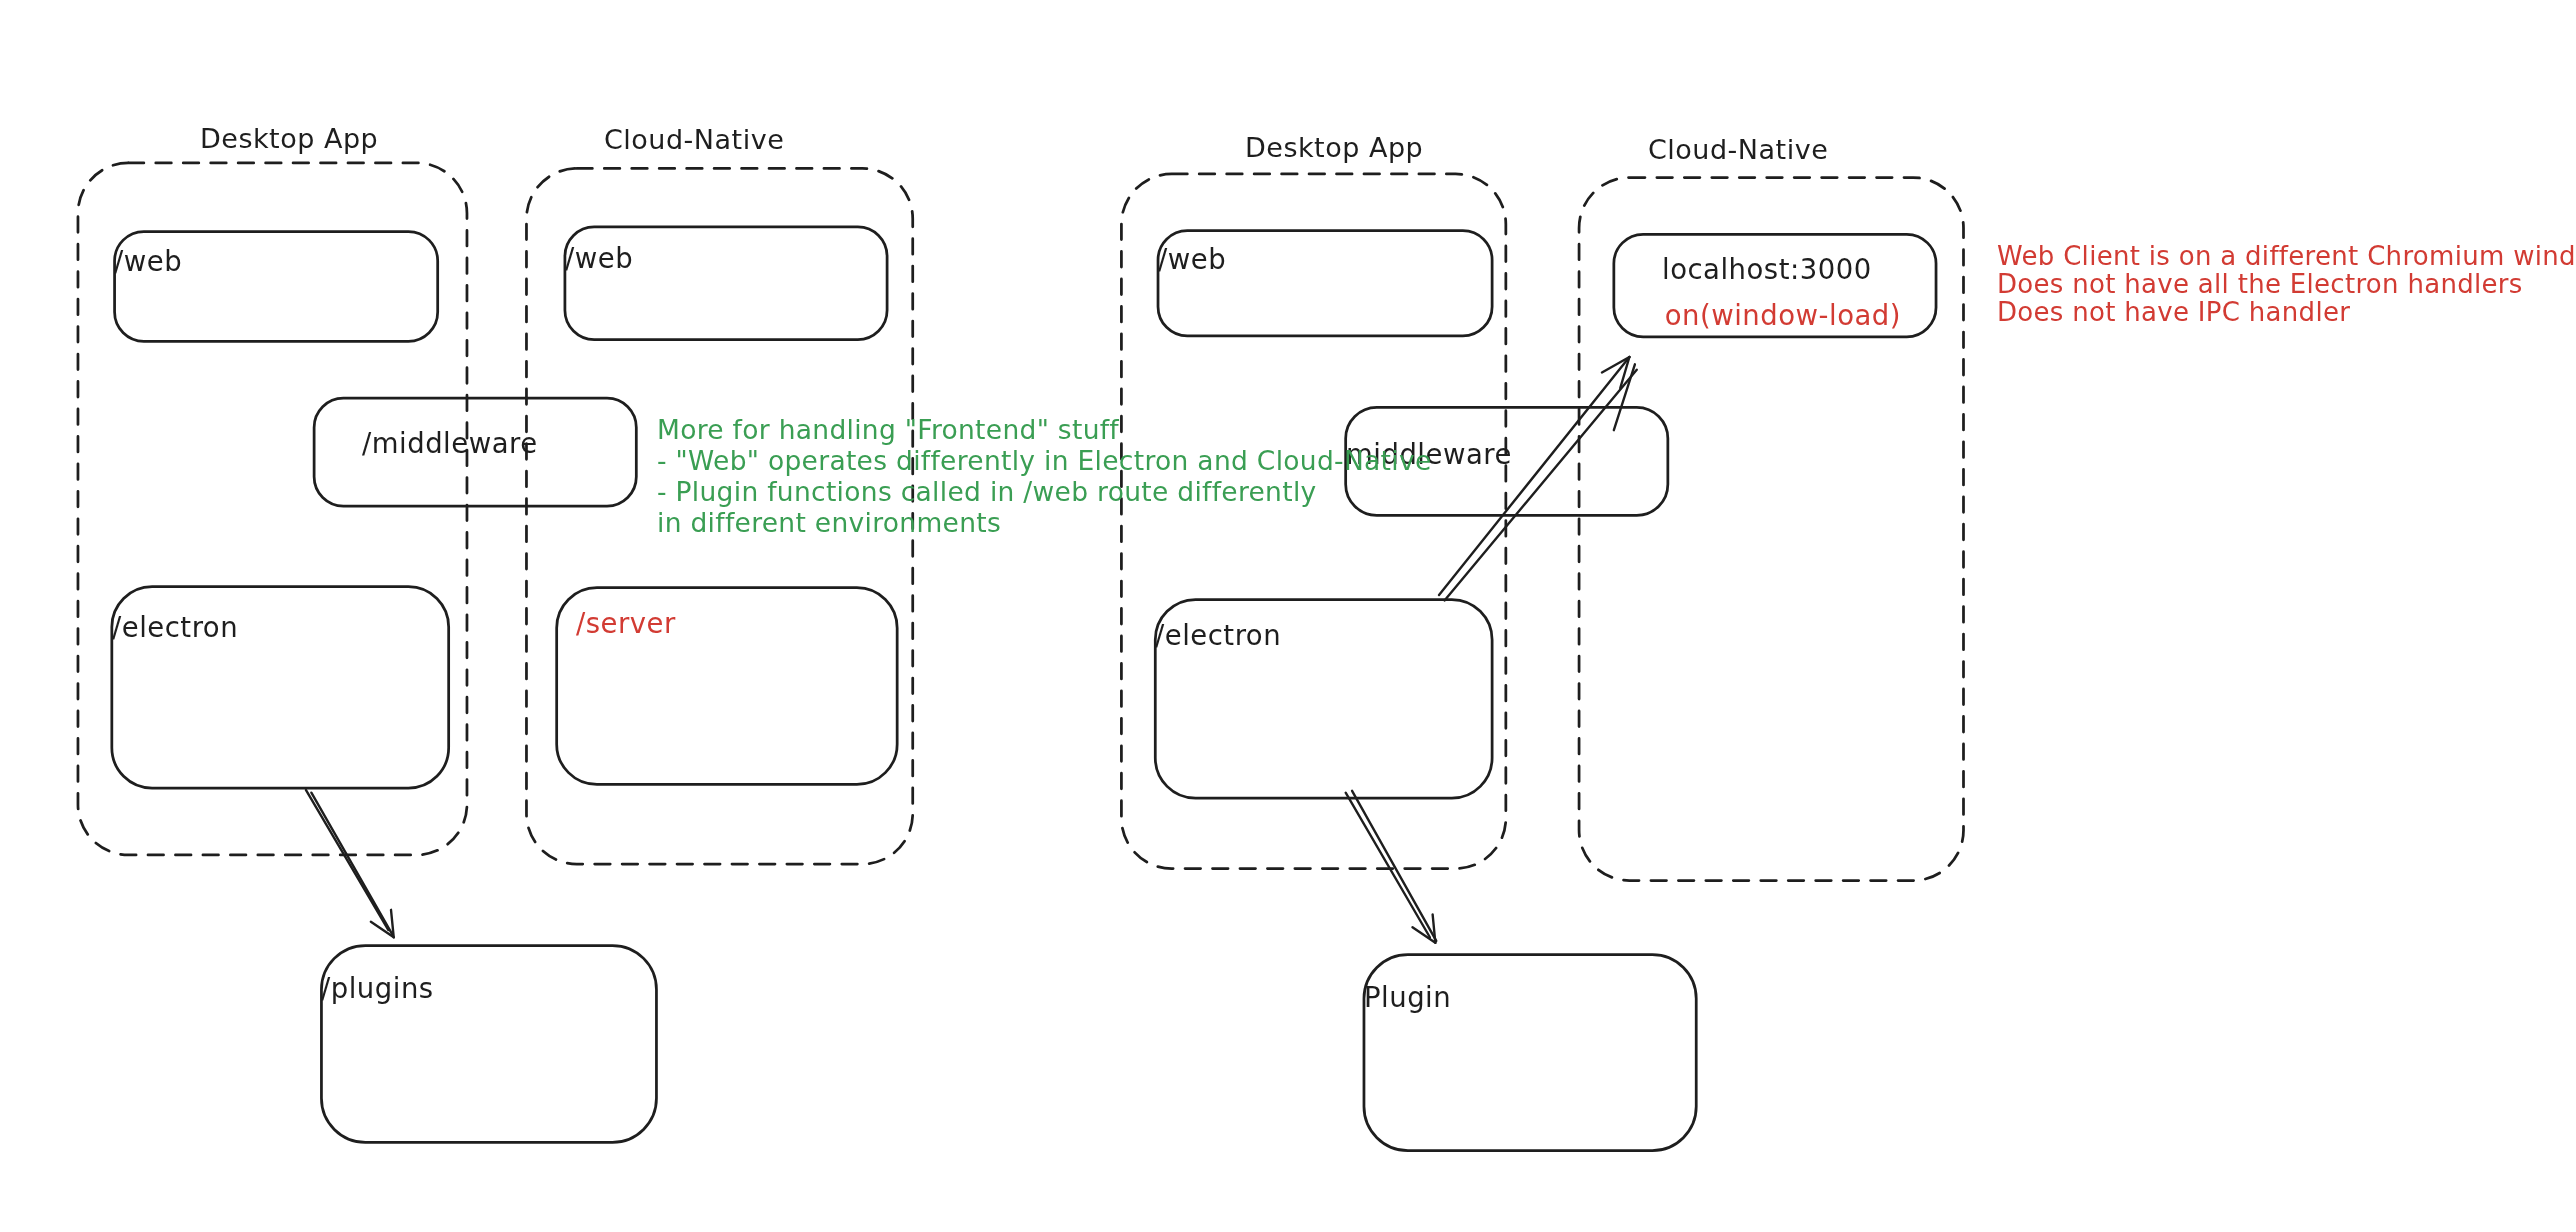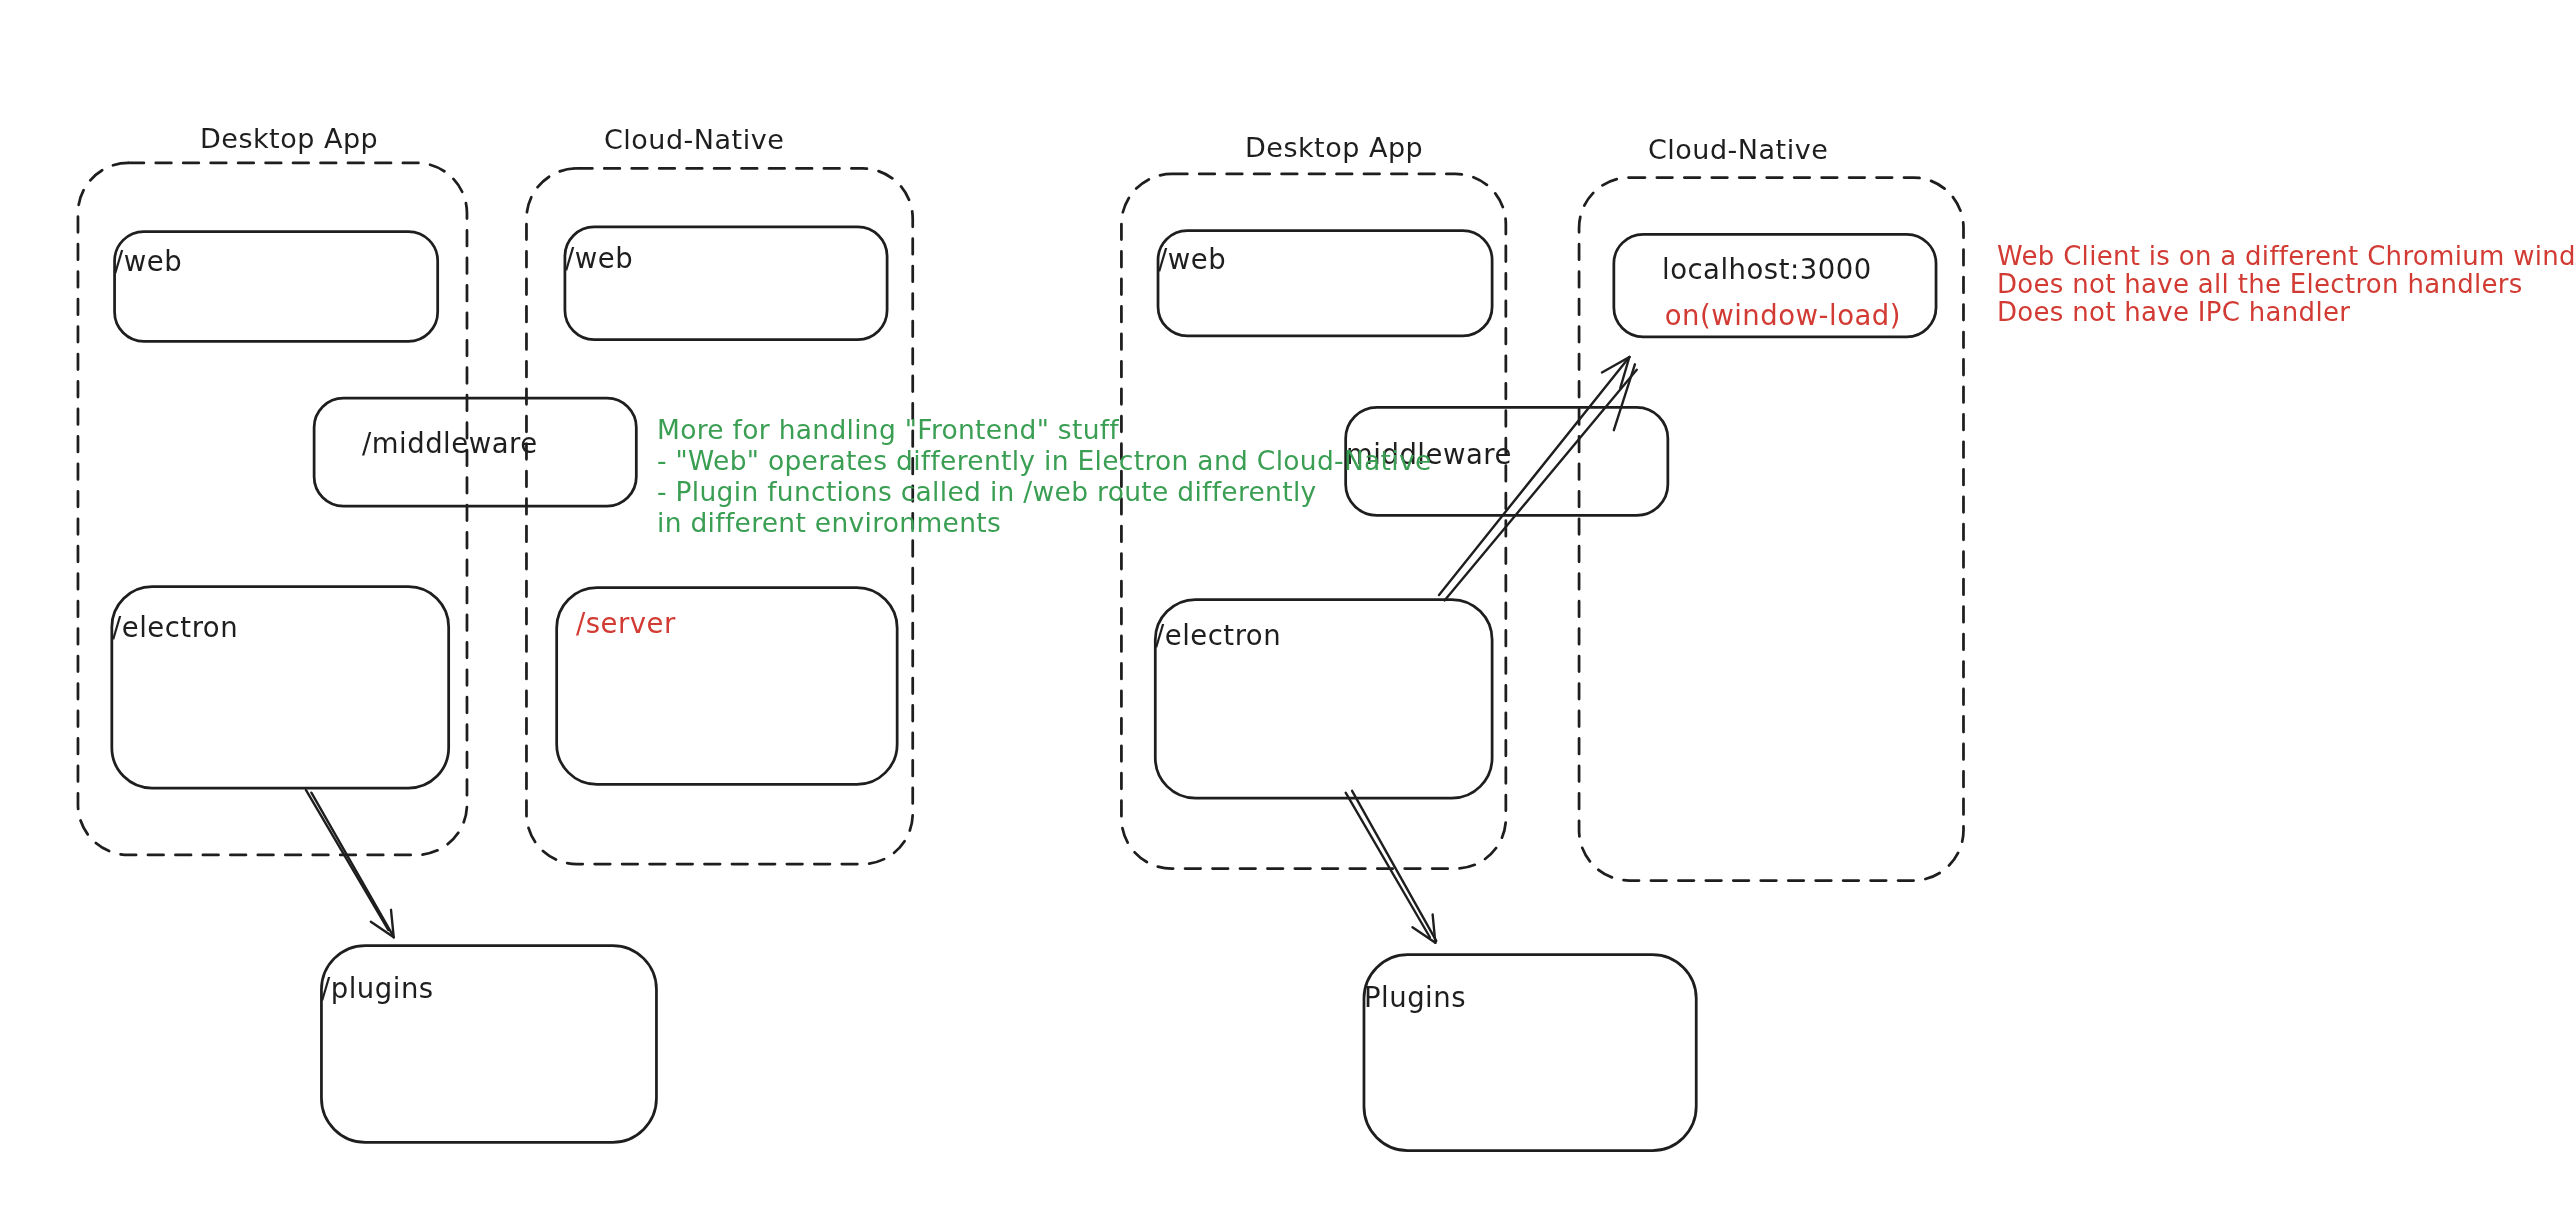--- a/index.html
+++ b/index.html
@@ -104,21 +104,21 @@
   <div class="label centered" style="left:1158px;top:244px;width:334px;">/web</div>
 
   <div class="label centered" style="left:1614px;top:254px;width:378px;padding-left:48px;">localhost:3000</div>
 
   <div class="label red" style="left:1614px;top:300px;width:287px;text-align:right;">on(window-load)</div>
 
   <div class="label centered" style="left:1346px;top:439px;width:262px;">middleware</div>
 
   <div class="label centered" style="left:1155px;top:620px;width:337px;">/electron</div>
 
-  <div class="label centered" style="left:1364px;top:982px;width:332px;">Plugins</div>
+  <div class="label centered" style="left:1364px;top:982px;width:332px;">Plugin</div>
 
   <div class="note green-note" style="left:657px;top:414px;">
     <div class="line">More for handling "Frontend" stuff</div>
     <div class="line">- "Web" operates differently in Electron and Cloud-Native</div>
     <div class="line">- Plugin functions called in /web route differently</div>
     <div class="line">in different environments</div>
   </div>
 
   <div class="note red-note" style="left:1997px;top:242px;">
     <div class="line">Web Client is on a different Chromium window</div>

